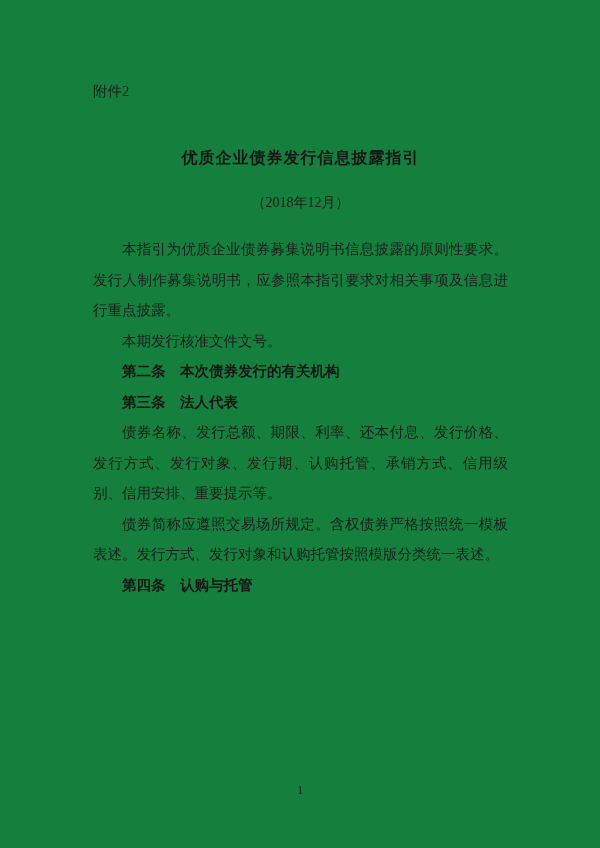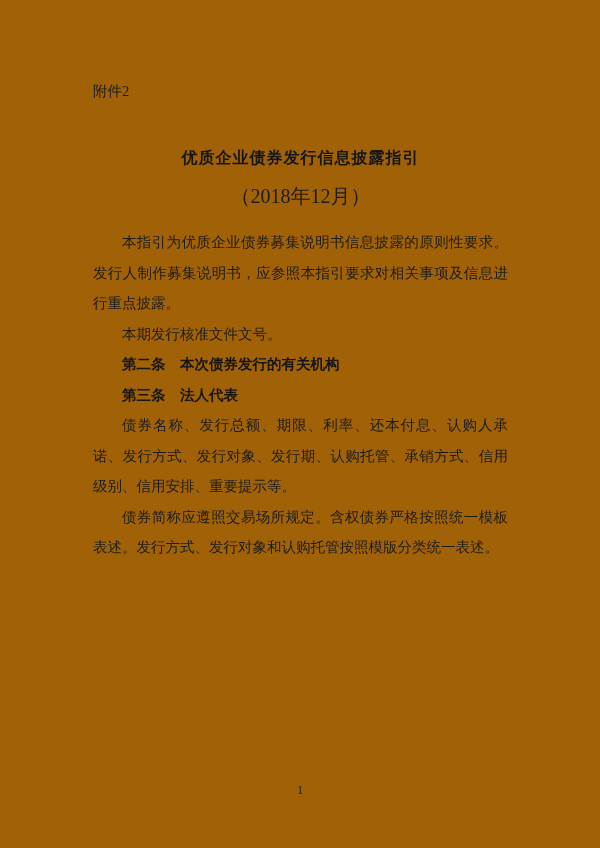--- a/index.html
+++ b/index.html
@@ -5,21 +5,21 @@
   html, body {
     margin: 0;
     padding: 0;
     background: #ffffff;
   }
   .page {
     position: relative;
     width: 600px;
     height: 848px;
     margin: 0;
-    background: #a16207;
+    background: #15803d;
     box-sizing: border-box;
     padding: 81px 92px 0 93px;
     color: #1c1c1c;
     font-family: "Liberation Serif", "DejaVu Serif", serif;
     overflow: hidden;
   }
   .attachment-label {
     font-size: 14.5px;
     line-height: 20px;
     margin: 0;
@@ -28,23 +28,23 @@
     margin: 45px 0 0 0;
     text-align: center;
     font-family: "Liberation Sans", "DejaVu Sans", sans-serif;
     font-weight: 700;
     font-size: 16px;
     line-height: 24px;
     letter-spacing: 1px;
     color: #161616;
   }
   .doc-date {
-    margin: 16px 0 0 0;
+    margin: 23px 0 0 0;
     text-align: center;
-    font-size: 20px;
+    font-size: 14px;
     line-height: 20px;
   }
   .doc-body {
     margin-top: 21px;
   }
   .doc-body p {
     margin: 0;
     font-size: 14.5px;
     line-height: 30.5px;
     text-indent: 2em;
@@ -78,19 +78,20 @@
 
   <h1 class="doc-title">优质企业债券发行信息披露指引</h1>
 
   <p class="doc-date">（2018年12月）</p>
 
   <div class="doc-body">
     <p class="block-body">本指引为优质企业债券募集说明书信息披露的原则性要求。发行人制作募集说明书，应参照本指引要求对相关事项及信息进行重点披露。</p>
     <p class="block-body">本期发行核准文件文号。</p>
     <p class="block-heading">第二条　本次债券发行的有关机构</p>
     <p class="block-heading">第三条　法人代表</p>
-    <p class="block-body">债券名称、发行总额、期限、利率、还本付息、认购人承诺、发行方式、发行对象、发行期、认购托管、承销方式、信用级别、信用安排、重要提示等。</p>
+    <p class="block-body">债券名称、发行总额、期限、利率、还本付息、发行价格、发行方式、发行对象、发行期、认购托管、承销方式、信用级别、信用安排、重要提示等。</p>
     <p class="block-body">债券简称应遵照交易场所规定。含权债券严格按照统一模板表述。发行方式、发行对象和认购托管按照模版分类统一表述。</p>
+    <p class="block-heading">第四条　认购与托管</p>
   </div>
 
   <div class="page-number">1</div>
 
 </div>
 
 </body></html>

